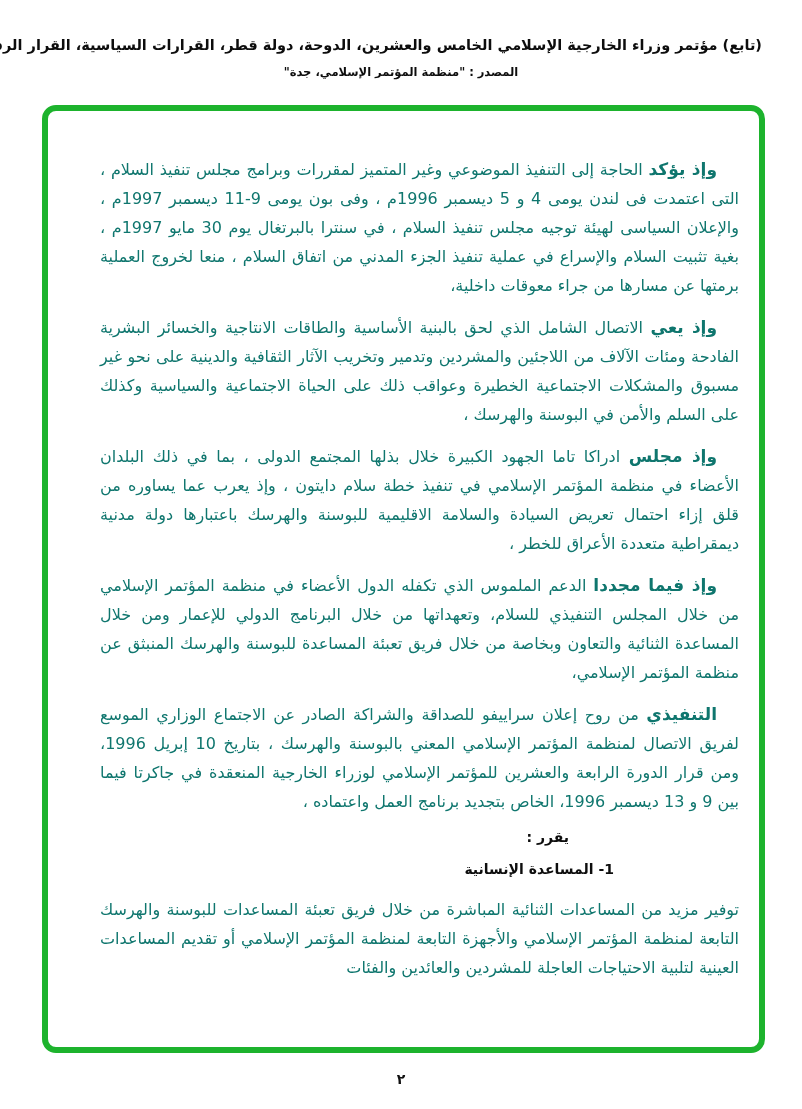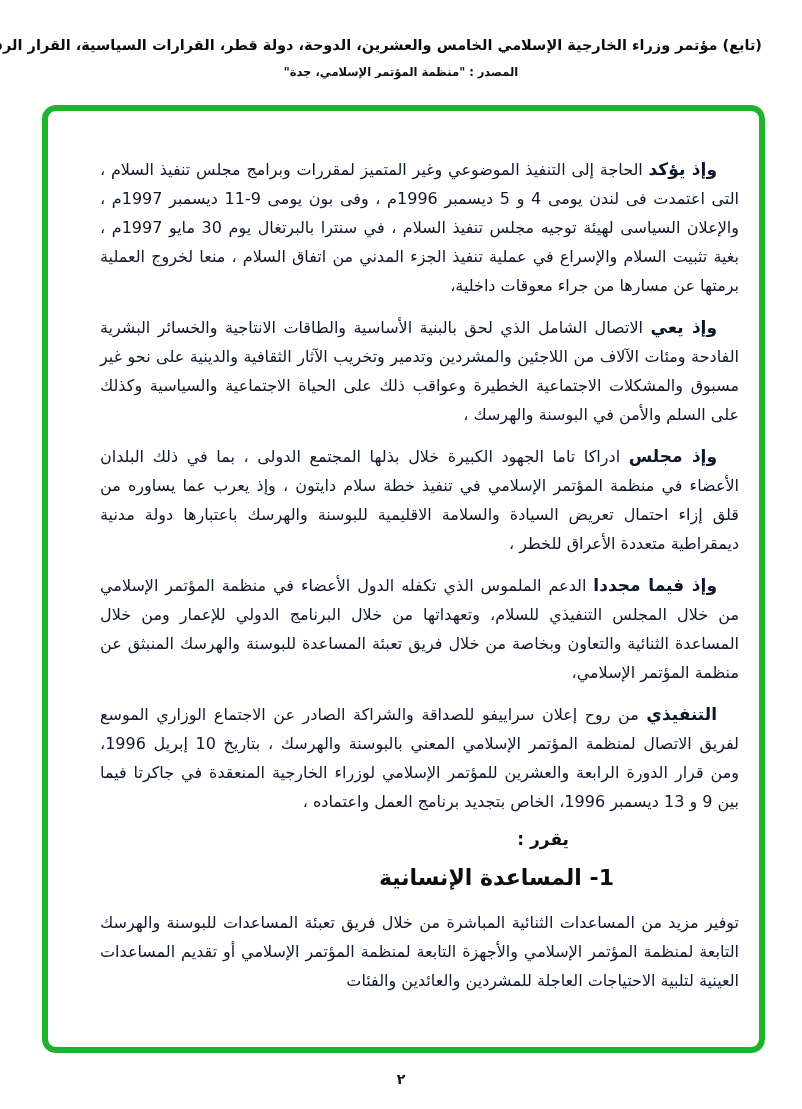--- a/index.html
+++ b/index.html
@@ -21,29 +21,29 @@
     position:absolute; top:105px; left:42px; width:723px; height:948px;
     border:6px solid #1db32d; border-radius:14px; overflow:hidden;
     background:#ffffff;
   }
   .content {
     position:absolute; inset:0; padding:44px 20px 8px 52px;
     direction:rtl;
   }
   .para {
     font-size:16px; line-height:29px; text-align:justify;
-    margin-bottom:13px; text-indent:22px; color:#0f172a;
+    margin-bottom:13px; text-indent:22px; color:#0f766e;
   }
   .para .lead { font-weight:bold; font-size:17px; }
   .decides {
-    font-weight:bold; font-size:17px; text-indent:0;
+    font-weight:bold; font-size:14px; text-indent:0;
     margin:6px 170px 16px 0; color:#0d0d0d;
   }
   .sec-heading {
-    font-weight:bold; font-size:22px; text-align:right;
+    font-weight:bold; font-size:14px; text-align:right;
     margin:0 125px 18px 0; color:#0d0d0d;
   }
   .para.flush { text-indent:0; margin-bottom:16px; }
 
   .pagenum {
     position:absolute; bottom:22px; left:0; right:0;
     text-align:center; font-weight:bold; font-size:14px; color:#111;
   }
 </style>
 </head>

